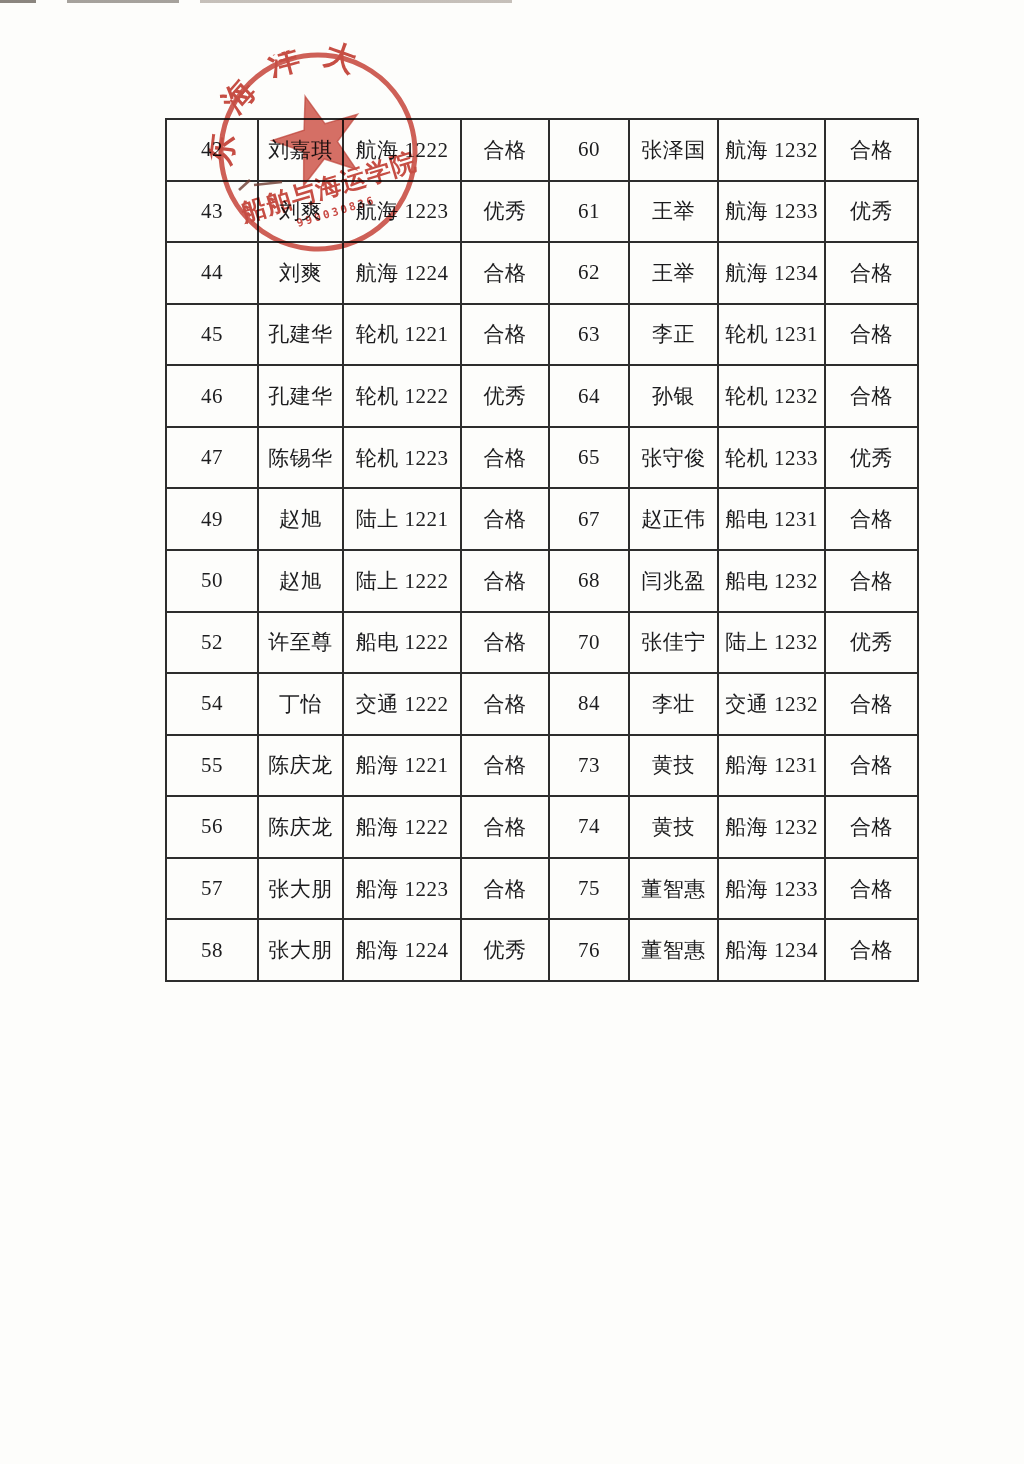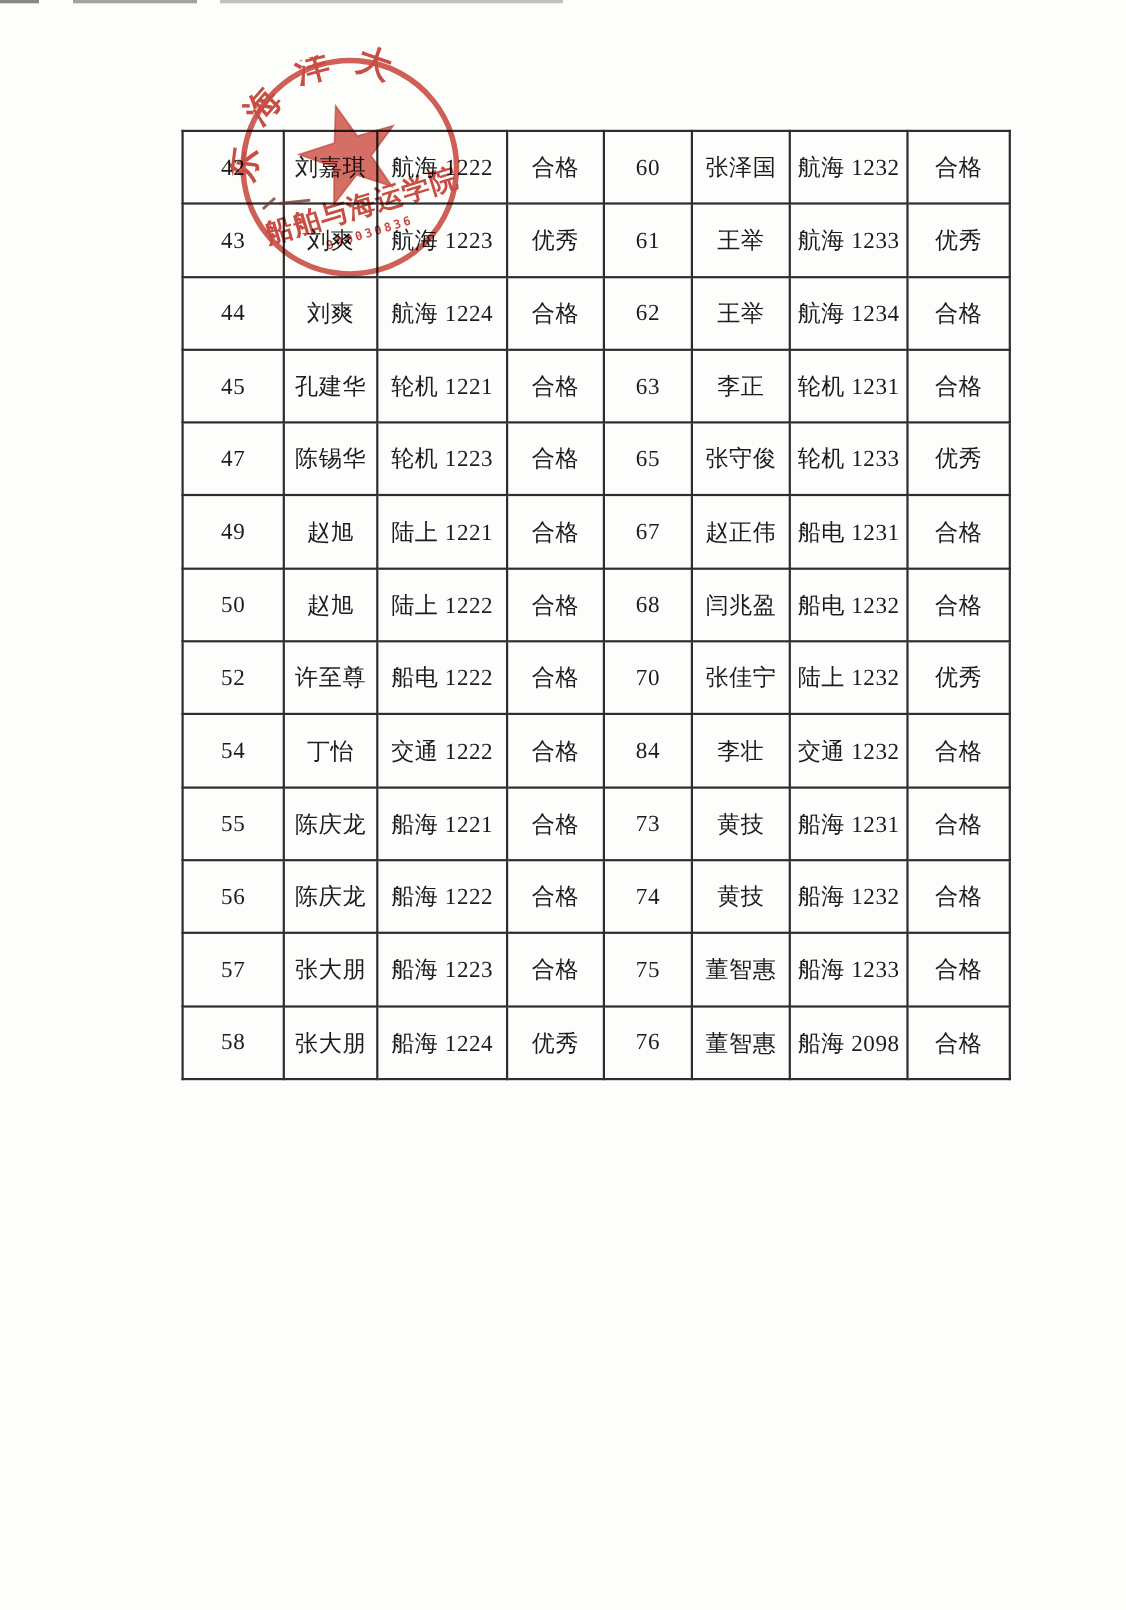--- a/index.html
+++ b/index.html
@@ -122,20 +122,30 @@
             <td>45</td>
             <td>孔建华</td>
             <td>轮机 1221</td>
             <td>合格</td>
             <td>63</td>
             <td>李正</td>
             <td>轮机 1231</td>
             <td>合格</td>
           </tr>
           <tr>
+            <td>46</td>
+            <td>孔建华</td>
+            <td>轮机 1222</td>
+            <td>优秀</td>
+            <td>64</td>
+            <td>孙银</td>
+            <td>轮机 1232</td>
+            <td>合格</td>
+          </tr>
+          <tr>
             <td>47</td>
             <td>陈锡华</td>
             <td>轮机 1223</td>
             <td>合格</td>
             <td>65</td>
             <td>张守俊</td>
             <td>轮机 1233</td>
             <td>优秀</td>
           </tr>
           <tr>
@@ -208,21 +218,21 @@
             <td>船海 1233</td>
             <td>合格</td>
           </tr>
           <tr>
             <td>58</td>
             <td>张大朋</td>
             <td>船海 1224</td>
             <td>优秀</td>
             <td>76</td>
             <td>董智惠</td>
-            <td>船海 2098</td>
+            <td>船海 1234</td>
             <td>合格</td>
           </tr>
         </tbody>
     </table>
   </div>
 
   <svg class="pen-mark" viewBox="0 0 58 28">
     <path d="M7,18 L18,8" stroke="#6e3b31" stroke-width="2.6" fill="none" opacity=".8"></path>
     <path d="M22,13 L50,10" stroke="#6e3b31" stroke-width="2.6" fill="none" opacity=".8"></path>
   </svg>

